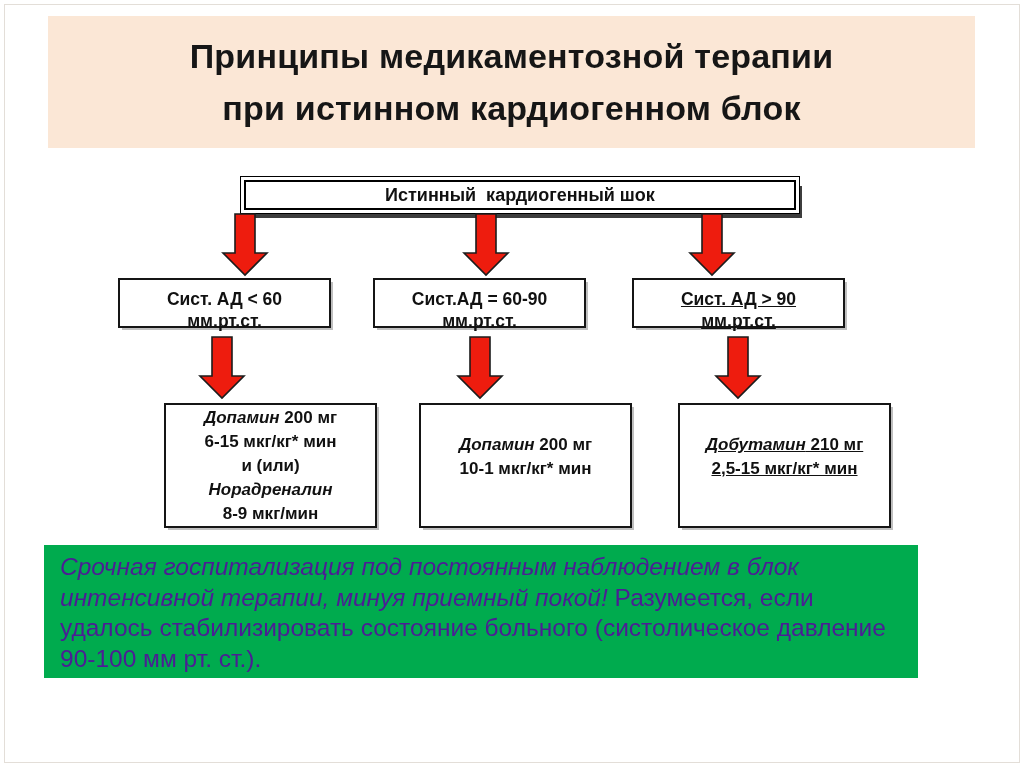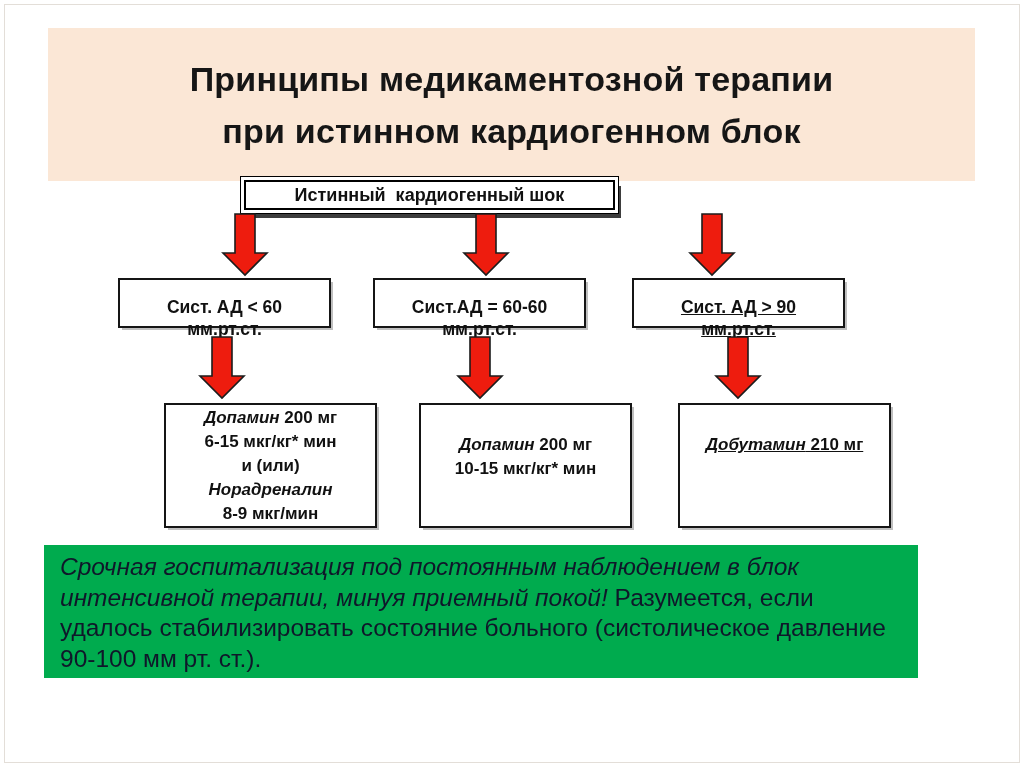--- a/index.html
+++ b/index.html
@@ -10,35 +10,35 @@
     overflow: hidden;
     position: relative;
   }
   .slide-frame {
     position: absolute; inset: 4px;
     border: 1px solid #e3ded8;
     pointer-events: none;
   }
   
   .title-banner {
-    position: absolute; left: 48px; top: 28px;
-    width: 927px; height: 153px;
+    position: absolute; left: 48px; top: 16px;
+    width: 927px; height: 132px;
     background: #FBE7D6;
     display: flex; flex-direction: column;
     align-items: center; justify-content: center;
     text-align: center;
   }
   .title-line {
     font-size: 34px; font-weight: 700; color: #161616;
     line-height: 52px; letter-spacing: 0.2px;
   }
   
   .root-box {
     position: absolute; left: 240px; top: 176px;
-    width: 379px; height: 38px;
+    width: 560px; height: 38px;
     background: #ffffff;
     border: 1px solid #000;
     padding: 3px;
     box-shadow: 5px 7px 0 -3px #3d3d3d;
   }
   .root-box-inner {
     width: 100%; height: 100%;
     border: 2px solid #000;
     display: flex; align-items: center; justify-content: center;
   }
@@ -54,38 +54,38 @@
     width: 213px;
     background: #ffffff;
     border: 2px solid #151515;
     box-shadow: 3px 3px 0 -1px #bfbfbf;
     text-align: center;
     font-weight: 700; color: #111;
   }
   .bp-box {
     top: 278px; height: 50px;
     font-size: 17.5px; line-height: 22px;
-    padding-top: 16px;
+    padding-top: 8px;
   }
   .drug-box {
     top: 403px; height: 125px;
     font-size: 17px; line-height: 24px; margin-left: 46px;
   }
   .drug-box.tall { padding-top: 1px; }
   .drug-box.short { padding-top: 28px; }
   .col1 { left: 118px; }
   .col2 { left: 373px; }
   .col3 { left: 632px; text-decoration: underline; }
   .it { font-style: italic; }
   
   .hospital-banner {
     position: absolute; left: 44px; top: 545px;
     width: 874px; height: 133px;
     background: #00AB4E;
-    color: #0f172a;
+    color: #4c1d95;
     font-size: 24.5px; line-height: 30.5px;
     padding: 7px 16px;
   }
 </style>
 </head>
 <body>
 
 <div class="slide-frame"></div>
 
 <div class="title-banner">
@@ -107,21 +107,21 @@
 </svg>
 <svg class="arrow" style="left:688px; top:213px;" viewBox="0 0 48 64">
   <polygon points="14,1 34,1 34,40 46,40 24,62 2,40 14,40" fill="#EE1C0E" stroke="#1c1c1c" stroke-width="1.6"></polygon>
 </svg>
 
 <div class="bp-box col1">
   <div>Сист. АД &lt; 60</div>
   <div>мм.рт.ст.</div>
 </div>
 <div class="bp-box col2">
-  <div>Сист.АД = 60-60</div>
+  <div>Сист.АД = 60-90</div>
   <div>мм.рт.ст.</div>
 </div>
 <div class="bp-box col3">
   <div>Сист. АД &gt; 90</div>
   <div>мм.рт.ст.</div>
 </div>
 
 <svg class="arrow" style="left:198px; top:336px;" viewBox="0 0 48 64">
   <polygon points="14,1 34,1 34,40 46,40 24,62 2,40 14,40" fill="#EE1C0E" stroke="#1c1c1c" stroke-width="1.6"></polygon>
 </svg>
@@ -134,21 +134,22 @@
 
 <div class="drug-box tall col1">
   <div><span class="it">Допамин</span><span> 200 мг</span></div>
   <div>6-15 мкг/кг* мин</div>
   <div>и (или)</div>
   <div class="it">Норадреналин</div>
   <div>8-9 мкг/мин</div>
 </div>
 <div class="drug-box short col2">
   <div><span class="it">Допамин</span><span> 200 мг</span></div>
-  <div>10-15 мкг/кг* мин</div>
+  <div>10-1 мкг/кг* мин</div>
 </div>
 <div class="drug-box short col3">
   <div><span class="it">Добутамин</span><span> 210 мг</span></div>
+  <div>2,5-15 мкг/кг* мин</div>
 </div>
 
 <div class="hospital-banner">
   <span class="it">Срочная госпитализация под постоянным наблюдением в блок интенсивной терапии, минуя приемный покой!</span><span> Разумеется, если удалось стабилизировать состояние больного (систолическое давление 90-100 мм рт. ст.).</span>
 </div>
 
 </body></html>

